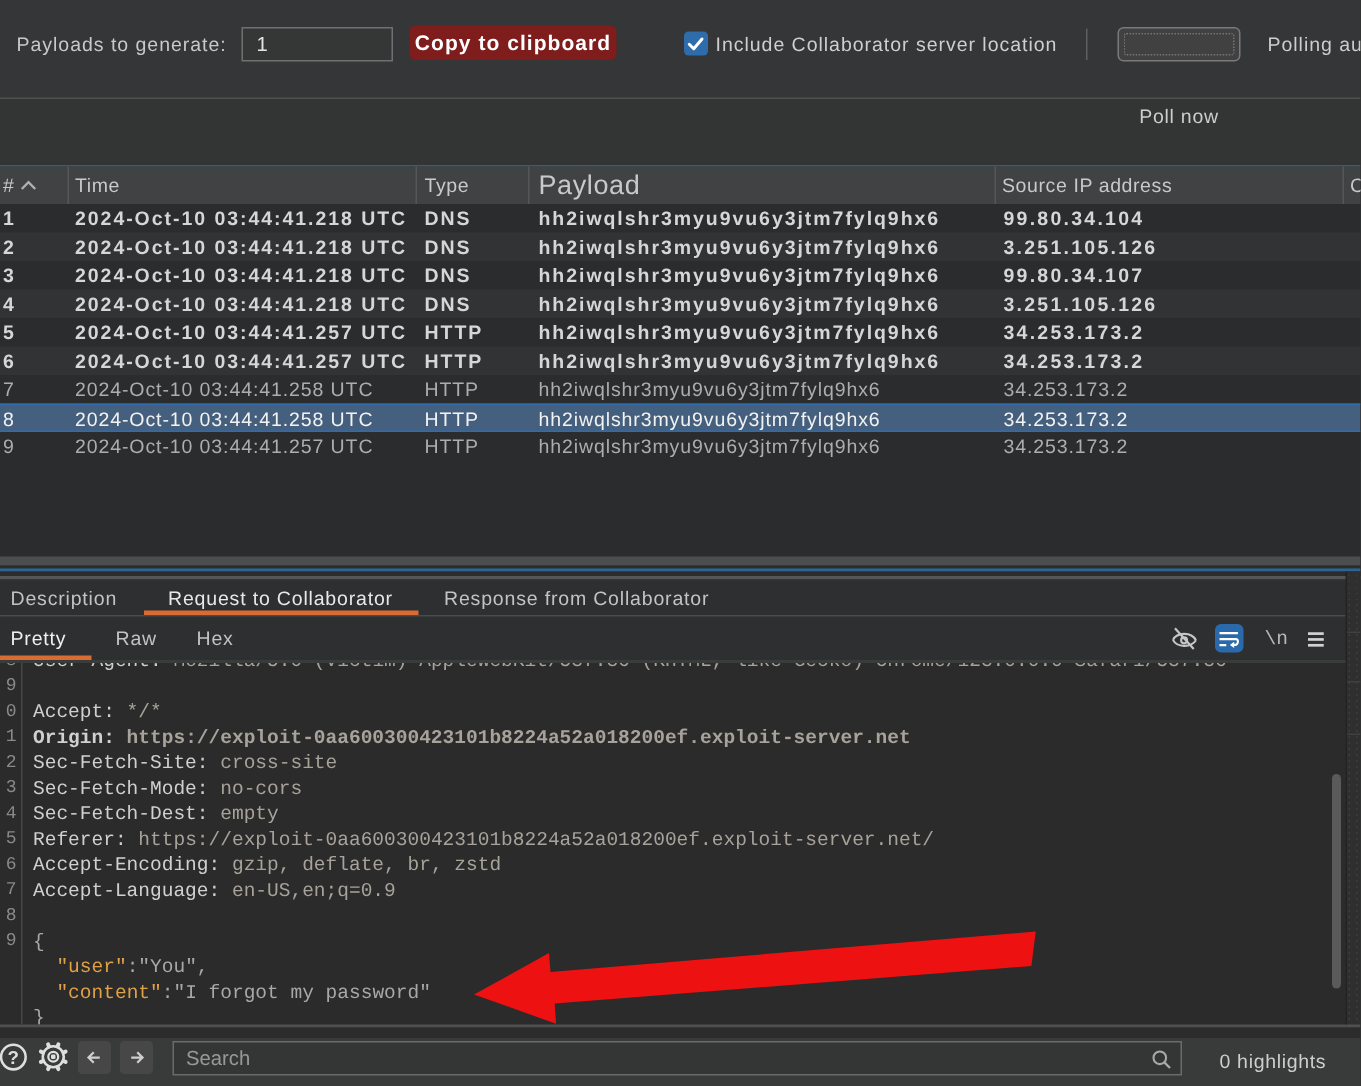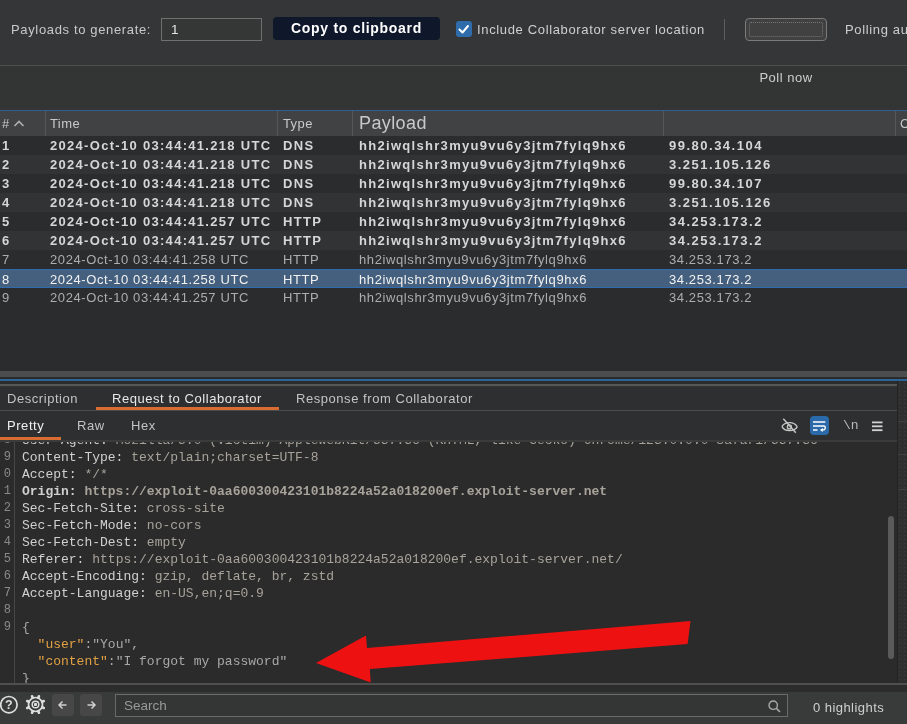--- a/index.html
+++ b/index.html
@@ -20,21 +20,21 @@
   .gut{position:absolute;width:11px;text-align:right;left:0;height:17px;line-height:17px;font-family:"Liberation Mono",monospace;font-size:12px;color:#8a8a8a;}
   .jk{color:#e2a144;}
   .jv{color:#a8a8a8;}
 </style>
 </head>
 <body>
 
 <div class="abs" style="left:0;top:0;width:907px;height:65px;background:#343637;border-bottom:1px solid #4e5050;"></div>
 <div class="abs" style="left:11px;top:22px;font-size:13px;letter-spacing:0.65px;color:#c9c9c9;">Payloads to generate:</div>
 <div class="abs" style="left:161px;top:18px;width:90px;height:21px;background:#353737;border:1px solid #707070;font-size:13.5px;color:#e3e3e3;line-height:21px;padding-left:9px;">1</div>
-<div class="abs" style="left:273px;top:17px;width:167px;height:23px;background:#0f172a;border-radius:4px;text-align:center;line-height:23px;font-size:14px;font-weight:bold;letter-spacing:0.7px;color:#fff;">Copy to clipboard</div>
+<div class="abs" style="left:273px;top:17px;width:138px;height:23px;background:#7f1d1d;border-radius:4px;text-align:center;line-height:23px;font-size:14px;font-weight:bold;letter-spacing:0.7px;color:#fff;">Copy to clipboard</div>
 <div class="abs" style="left:456px;top:21px;width:16px;height:16px;background:#2e6cab;border-radius:3px;">
   <svg width="16" height="16" viewBox="0 0 16 16">
       <path d="M3.5 8.5 L6.5 11.5 L12 5" stroke="#fff" stroke-width="2" fill="none" stroke-linecap="round" stroke-linejoin="round"></path>
     </svg>
 </div>
 <div class="abs" style="left:477px;top:22px;font-size:13px;letter-spacing:0.65px;color:#cfcfcf;">Include Collaborator server location</div>
 <div class="abs" style="left:724px;top:19px;width:1px;height:21px;background:#5f5f5f;"></div>
 <div class="abs" style="left:745px;top:18px;width:80px;height:21px;background:#414141;border:1px solid #7a7a7a;border-radius:4px;">
   <div class="abs" style="left:3px;top:3px;right:3px;bottom:3px;border:1px dotted #777777;border-radius:2px;"></div>
   <div class="abs" style="left:0;top:0;width:80px;height:21px;text-align:center;line-height:21px;font-size:13px;letter-spacing:0.5px;color:#cdcdcd;margin-top:48px;">Poll now</div>
@@ -48,20 +48,21 @@
   <div class="abs" style="left:352px;top:0;width:1px;height:25px;background:#565656;"></div>
   <div class="abs" style="left:663px;top:0;width:1px;height:25px;background:#565656;"></div>
   <div class="abs" style="left:895px;top:0;width:1px;height:25px;background:#565656;"></div>
   <div class="abs" style="left:2px;top:0;height:25px;line-height:25px;font-size:13px;letter-spacing:0.4px;color:#c9c9c9;">#</div>
   <svg class="abs" style="left:13px;top:8px;" width="12" height="9" viewBox="0 0 12 9">
       <path d="M1.5 7 L6 2.5 L10.5 7" stroke="#b0b0b0" stroke-width="1.6" fill="none"></path>
     </svg>
   <div class="abs" style="left:50px;top:0;height:25px;line-height:25px;font-size:13px;letter-spacing:0.4px;color:#c9c9c9;">Time</div>
   <div class="abs" style="left:283px;top:0;height:25px;line-height:25px;font-size:13px;letter-spacing:0.4px;color:#c9c9c9;">Type</div>
   <div class="abs" style="left:359px;top:0;height:25px;line-height:25px;font-size:18px;letter-spacing:0.4px;color:#c9c9c9;">Payload</div>
+  <div class="abs" style="left:668px;top:0;height:25px;line-height:25px;font-size:13px;letter-spacing:0.4px;color:#c9c9c9;">Source IP address</div>
   <div class="abs" style="left:900px;top:0;height:25px;line-height:25px;font-size:13px;letter-spacing:0.4px;color:#c9c9c9;">Comment</div>
 </div>
 
 <div class="abs" style="left:0;top:136px;width:907px;height:235px;background:#2a2c2d;"></div>
 
 <div class="tblrow bold" style="top:136px;background:#2a2c2d;">
     <span class="c-num">1</span>
     <span class="c-time">2024-Oct-10 03:44:41.218 UTC</span>
     <span class="c-type">DNS</span>
     <span class="c-pay">hh2iwqlshr3myu9vu6y3jtm7fylq9hx6</span>
@@ -161,21 +162,20 @@
     <rect x="0" y="4.4" width="10.5" height="1.8" fill="#d2d2d2"></rect>
     <rect x="0" y="8.3" width="10.5" height="1.8" fill="#d2d2d2"></rect>
   </svg>
 
 <div class="abs" style="left:0;top:440px;width:897px;height:243px;background:#2b2b2b;overflow:hidden;">
   <div class="abs" style="left:14px;top:0;width:1px;height:243px;background:#474747;"></div>
 
   <div class="gut" style="top:-8px;">8</div>
   <div class="codeline" style="top:-8px;"><span class="hn">User-Agent:</span> Mozilla/5.0 (Victim) AppleWebKit/537.36 (KHTML, like Gecko) Chrome/123.0.0.0 Safari/537.36</div>
   <div class="gut" style="top:9px;">9</div>
-  <div class="codeline" style="top:9px;"><span class="hn">Content-Type:</span> text/plain;charset=UTF-8</div>
   <div class="gut" style="top:26px;">0</div>
   <div class="codeline" style="top:26px;"><span class="hn">Accept:</span> */*</div>
   <div class="gut" style="top:43px;">1</div>
   <div class="codeline" style="top:43px;font-weight:bold;"><span class="hn">Origin:</span> https://exploit-0aa600300423101b8224a52a018200ef.exploit-server.net</div>
   <div class="gut" style="top:60px;">2</div>
   <div class="codeline" style="top:60px;"><span class="hn">Sec-Fetch-Site:</span> cross-site</div>
   <div class="gut" style="top:77px;">3</div>
   <div class="codeline" style="top:77px;"><span class="hn">Sec-Fetch-Mode:</span> no-cors</div>
   <div class="gut" style="top:94px;">4</div>
   <div class="codeline" style="top:94px;"><span class="hn">Sec-Fetch-Dest:</span> empty</div>

